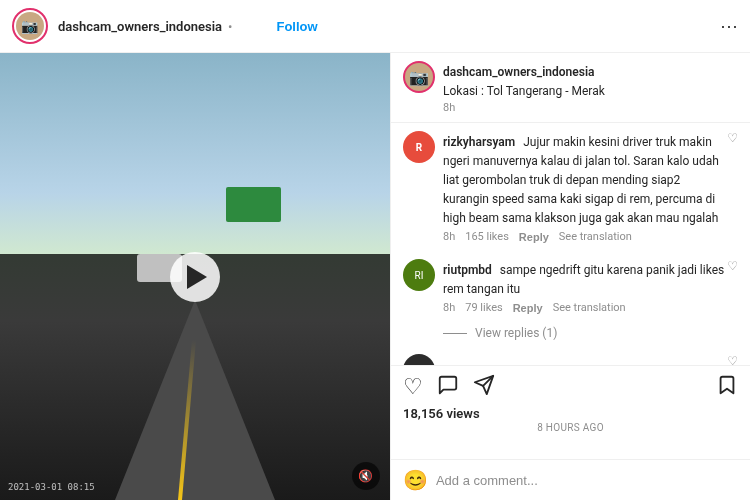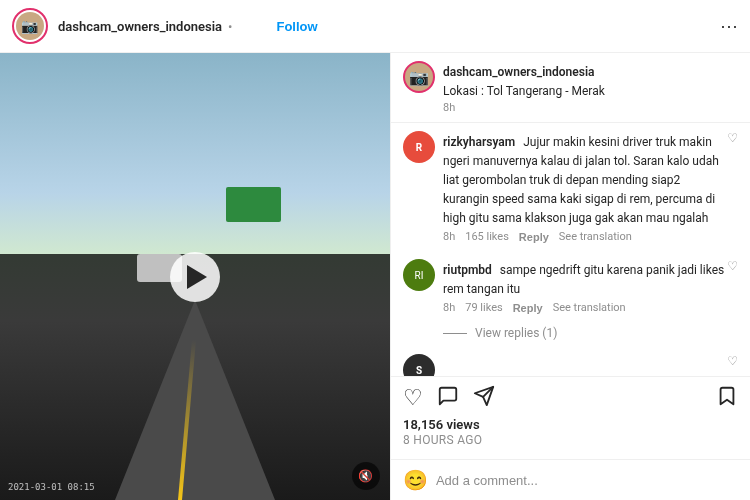--- a/index.html
+++ b/index.html
@@ -349,25 +349,26 @@
       line-height: 1;
     }
     .action-icon.bookmark { margin-left: auto; }
     .views-count {
       font-weight: 600;
       font-size: 13px;
       color: #262626;
       margin-bottom: 1px;
     }
     .post-time {
-      font-size: 12px;
+      font-size: 10px;
       color: #8e8e8e;
       text-transform: uppercase;
       letter-spacing: 0.3px;
-      margin-bottom: 8px;
+      margin-bottom: 22px;
+      text-align: center;
     }
 
     
     .add-comment-row {
       display: flex;
       align-items: center;
       padding: 8px 12px;
       border-top: 1px solid #efefef;
     }
     .emoji-btn {
@@ -435,21 +436,21 @@
         <div class="caption-time">8h</div>
       </div>
     </div>
 
     <div class="comments-scroll">
 
       <div class="comment-item">
         <div class="comment-avatar red-bg">R</div>
         <div class="comment-body">
           <span class="comment-username">rizkyharsyam</span>
-          <span class="comment-text">Jujur makin kesini driver truk makin ngeri manuvernya kalau di jalan tol. Saran kalo udah liat gerombolan truk di depan mending siap2 kurangin speed sama kaki sigap di rem, percuma di high gitu sama klakson juga gak akan mau ngalah</span>
+          <span class="comment-text">Jujur makin kesini driver truk makin ngeri manuvernya kalau di jalan tol. Saran kalo udah liat gerombolan truk di depan mending siap2 kurangin speed sama kaki sigap di rem, percuma di high beam sama klakson juga gak akan mau ngalah</span>
           <div class="comment-meta">
             <span class="meta-time">8h</span>
             <span class="meta-likes">165 likes</span>
             <button class="meta-reply">Reply</button>
             <span class="meta-translate">See translation</span>
           </div>
         </div>
         <span class="comment-heart">♡</span>
       </div>
 

